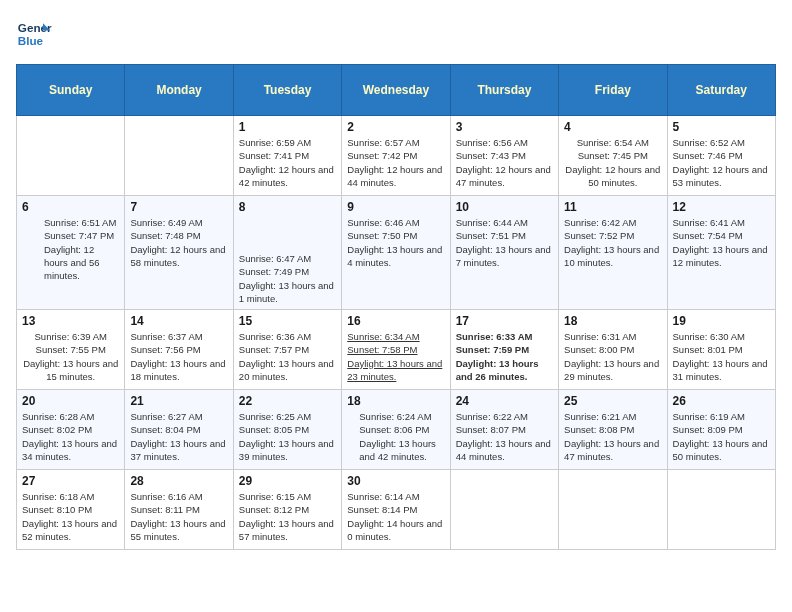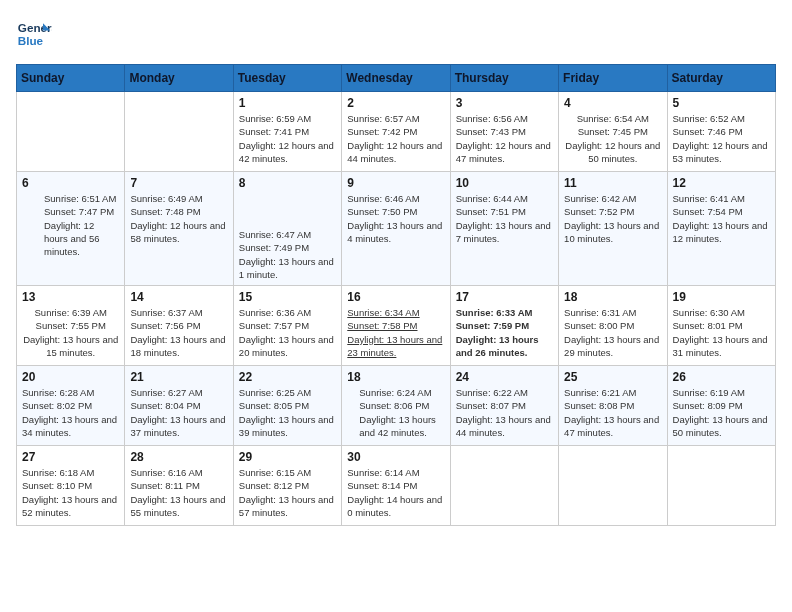--- a/index.html
+++ b/index.html
@@ -47,25 +47,25 @@
       font-size: 14px;
       color: #333;
     }
     .calendar {
       width: 100%;
       border-collapse: collapse;
       border: 1px solid #ccc;
     }
     .calendar th {
       background: #2979c2;
-      color: #0f172a;
+      color: #fef9c3;
       font-size: 12px;
       font-weight: bold;
-      padding: 6px 4px;
-      text-align: left;
+      padding: 18px 4px;
+      text-align: center;
       border: 1px solid #2060a0;
     }
     .calendar td {
       vertical-align: top;
       border: 1px solid #ccc;
       padding: 4px 5px;
       font-size: 10px;
       color: #333;
       width: calc(100% / 7);
       min-height: 80px;

